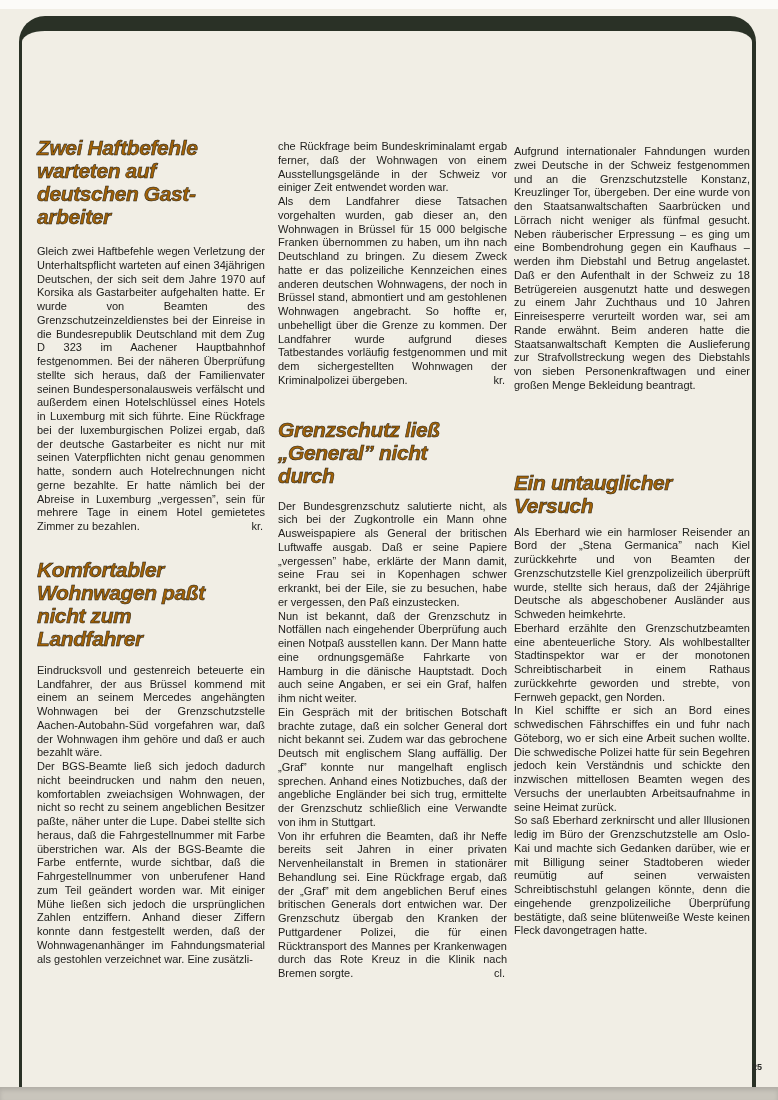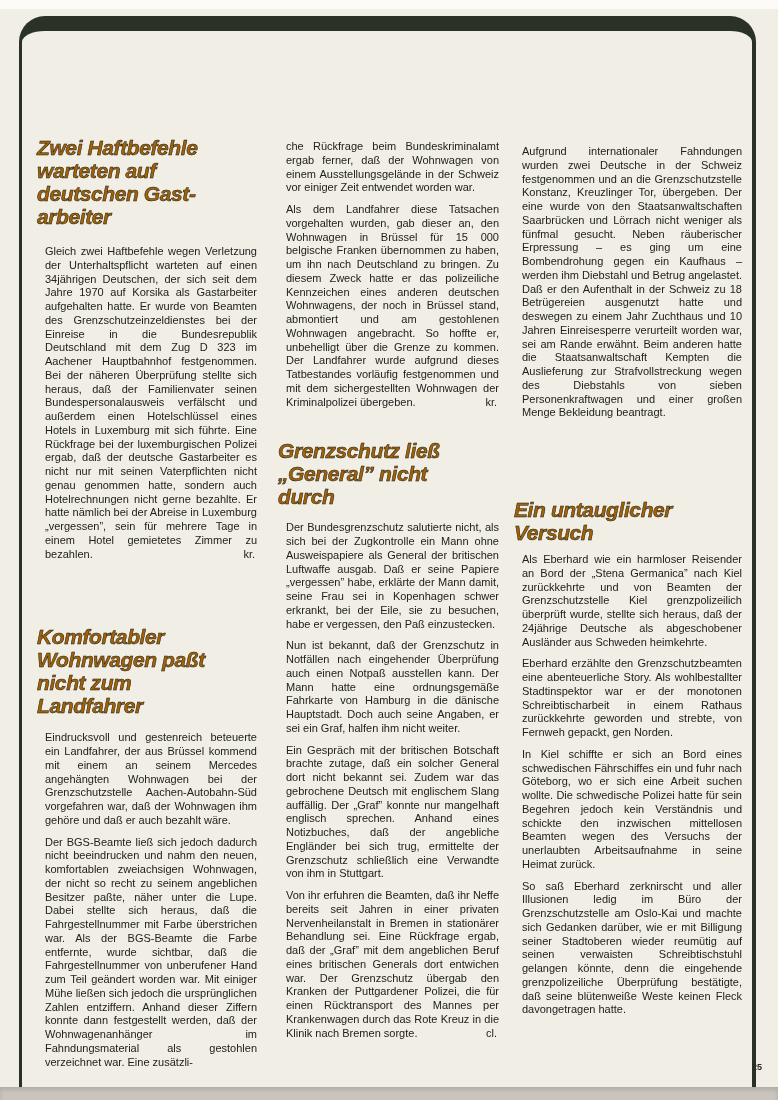--- a/index.html
+++ b/index.html
@@ -19,21 +19,21 @@
   .col{position:absolute;top:130px;}
   #col1{left:37px;width:228px;}
   #col2{left:278px;width:229px;}
   #col3{left:514px;width:236px;}
   .headline{
     margin:0;font-style:italic;font-weight:bold;font-size:21px;line-height:23px;
     letter-spacing:-0.4px;white-space:pre-line;color:#a16207;
     -webkit-text-stroke:0.5px #161614;
   }
   .para{
-    position:relative;margin:8px;text-align:justify;
+    position:relative;margin:0;text-align:justify;
     font-size:11px;line-height:13.75px;color:#21211f;
   }
   .sign{position:absolute;right:2px;bottom:0;}
   .page-number{
     position:absolute;right:16px;top:1062px;
     font-size:9px;font-weight:bold;color:#2a2a28;
   }
 </style>
 </head>
 <body>
@@ -44,21 +44,21 @@
 
   <div class="col" id="col1">
     <h2 class="headline" style="margin-top:6px">Zwei Haftbefehle
 warteten auf
 deutschen Gast-
 arbeiter</h2>
     <p class="para" style="margin-top:17px">
       <span>Gleich zwei Haftbefehle wegen Verletzung der Unterhaltspflicht warteten auf einen 34jährigen Deutschen, der sich seit dem Jahre 1970 auf Korsika als Gastarbeiter aufgehalten hatte. Er wurde von Beamten des Grenzschutzeinzeldienstes bei der Einreise in die Bundesrepublik Deutschland mit dem Zug D 323 im Aachener Hauptbahnhof festgenommen. Bei der näheren Überprüfung stellte sich heraus, daß der Familienvater seinen Bundespersonalausweis verfälscht und außerdem einen Hotelschlüssel eines Hotels in Luxemburg mit sich führte. Eine Rückfrage bei der luxemburgischen Polizei ergab, daß der deutsche Gastarbeiter es nicht nur mit seinen Vaterpflichten nicht genau genommen hatte, sondern auch Hotelrechnungen nicht gerne bezahlte. Er hatte nämlich bei der Abreise in Luxemburg „vergessen”, sein für mehrere Tage in einem Hotel gemietetes Zimmer zu bezahlen.</span>
       <span class="sign">kr.</span>
     </p>
-    <h2 class="headline" style="margin-top:64px">Komfortabler
+    <h2 class="headline" style="margin-top:24px">Komfortabler
 Wohnwagen paßt
 nicht zum
 Landfahrer</h2>
     <p class="para" style="margin-top:14px">
       <span>Eindrucksvoll und gestenreich beteuerte ein Landfahrer, der aus Brüssel kommend mit einem an seinem Mercedes angehängten Wohnwagen bei der Grenzschutzstelle Aachen-Autobahn-Süd vorgefahren war, daß der Wohnwagen ihm gehöre und daß er auch bezahlt wäre.</span>
     </p>
     <p class="para">
       <span>Der BGS-Beamte ließ sich jedoch dadurch nicht beeindrucken und nahm den neuen, komfortablen zweiachsigen Wohnwagen, der nicht so recht zu seinem angeblichen Besitzer paßte, näher unter die Lupe. Dabei stellte sich heraus, daß die Fahrgestellnummer mit Farbe überstrichen war. Als der BGS-Beamte die Farbe entfernte, wurde sichtbar, daß die Fahrgestellnummer von unberufener Hand zum Teil geändert worden war. Mit einiger Mühe ließen sich jedoch die ursprünglichen Zahlen entziffern. Anhand dieser Ziffern konnte dann festgestellt werden, daß der Wohnwagenanhänger im Fahndungsmaterial als gestohlen verzeichnet war. Eine zusätzli-</span>
     </p>
   </div>

